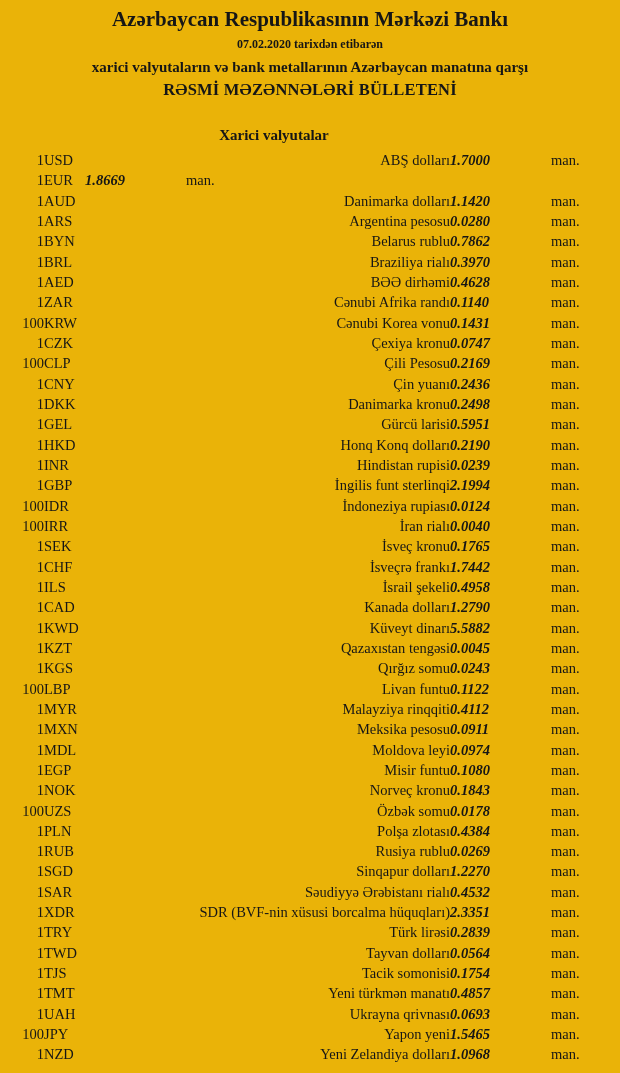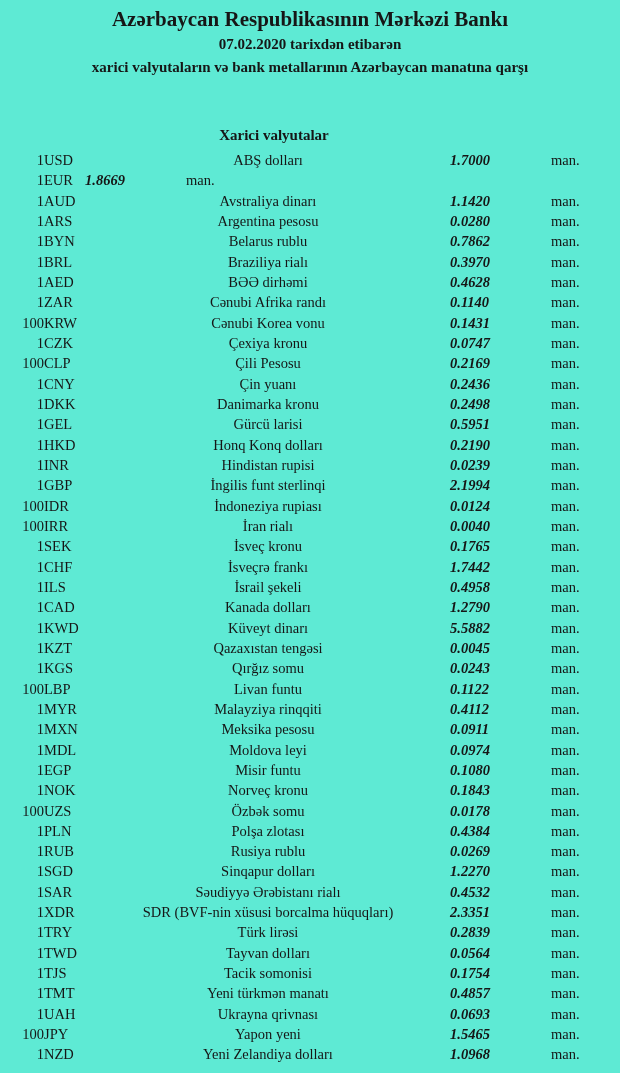--- a/index.html
+++ b/index.html
@@ -3,56 +3,57 @@
 <meta charset="utf-8">
 <style>
   html, body { margin: 0; padding: 0; }
   body {
     width: 620px; height: 1073px;
     background: #ffffff;
     color: #161616;
     font-family: "Liberation Serif", "DejaVu Serif", serif;
     overflow: hidden;
   }
-  .page { position: relative; width: 620px; height: 1073px; background: #5eead4; }
+  .page { position: relative; width: 620px; height: 1073px; background: #eab308; }
 
   header { position: absolute; top: 6px; left: 0; width: 620px; text-align: center; }
   .doc-title {
     font-size: 21px; font-weight: bold; margin: 0;
     line-height: 27px;
   }
-  .doc-date   { font-size: 15px; font-weight: bold; line-height: 22.5px; }
+  .doc-date   { font-size: 12px; font-weight: bold; line-height: 22.5px; }
   .doc-sub    { font-size: 15px; font-weight: bold; line-height: 22.5px; }
   .doc-bull   { font-size: 16.5px; font-weight: bold; line-height: 23px; letter-spacing: 0.2px; }
 
   .section-title {
     position: absolute; top: 127px; left: 0; width: 548px;
     text-align: center; font-size: 15px; font-weight: bold;
   }
 
   .rates-table { position: absolute; top: 150px; left: 0; width: 620px; }
   .row {
     display: flex; align-items: baseline;
     height: 20.33px; line-height: 20.33px;
     font-size: 14.5px; white-space: nowrap;
   }
   .qty   { flex: 0 0 44px;  text-align: right; }
   .code  { flex: 0 0 41px;  text-align: left; }
-  .cname { flex: 1 1 auto;  text-align: center; padding-left: 1px; overflow: hidden; }
+  .cname { flex: 1 1 auto;  text-align: right; padding-left: 1px; overflow: hidden; }
   .rate  { flex: 0 0 90px;  text-align: left; font-weight: bold; font-style: italic; }
   .unit  { flex: 0 0 80px;  box-sizing: border-box; padding-left: 11px; text-align: left; }
 </style>
 </head>
 <body>
 
 <div class="page">
   <header>
     <h1 class="doc-title">Azərbaycan Respublikasının Mərkəzi Bankı</h1>
     <div class="doc-date">07.02.2020 tarixdən etibarən</div>
     <div class="doc-sub">xarici valyutaların və bank metallarının Azərbaycan manatına qarşı</div>
+    <div class="doc-bull">RƏSMİ MƏZƏNNƏLƏRİ BÜLLETENİ</div>
   </header>
 
   <div class="section-title">Xarici valyutalar</div>
 
   <div class="rates-table" id="rates-table">
       <div class="row">
       <span class="qty">1</span>
       <span class="code">USD</span>
       <span class="cname">ABŞ dolları</span>
       <span class="rate">1.7000</span>
@@ -60,21 +61,21 @@
     </div>
       <div class="row">
       <span class="qty">1</span>
       <span class="code">EUR</span>
       <span class="rate">1.8669</span>
       <span class="unit">man.</span>
     </div>
       <div class="row">
       <span class="qty">1</span>
       <span class="code">AUD</span>
-      <span class="cname">Avstraliya dinarı</span>
+      <span class="cname">Danimarka dolları</span>
       <span class="rate">1.1420</span>
       <span class="unit">man.</span>
     </div>
       <div class="row">
       <span class="qty">1</span>
       <span class="code">ARS</span>
       <span class="cname">Argentina pesosu</span>
       <span class="rate">0.0280</span>
       <span class="unit">man.</span>
     </div>

